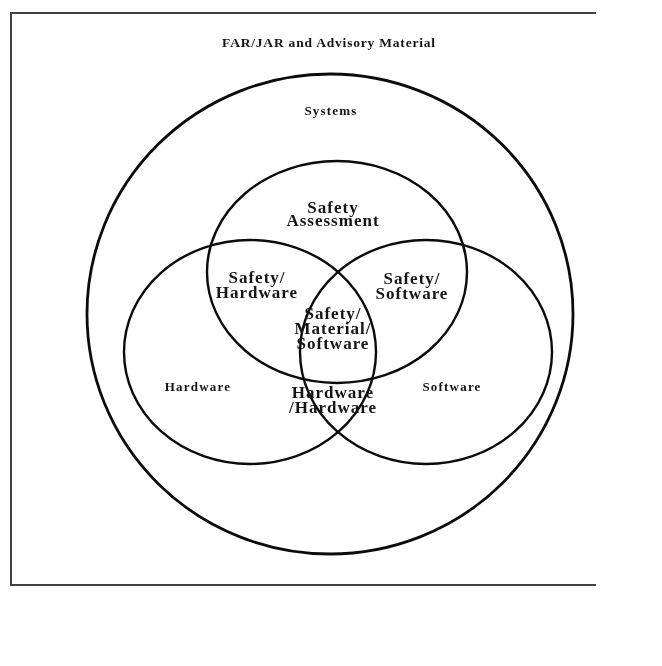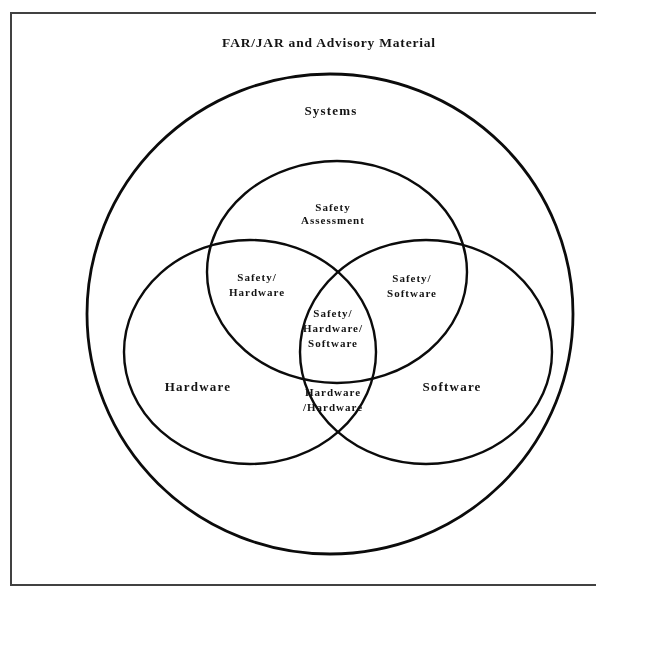--- a/index.html
+++ b/index.html
@@ -33,21 +33,21 @@
     stroke:var(--line);
   }
   .lbl{
     position:absolute;
     transform:translate(-50%,-50%);
     text-align:center;
     font-weight:bold;
     color:var(--text);
     white-space:nowrap;
     letter-spacing:1px;
-    font-size:11px;
+    font-size:17px;
     line-height:15px;
   }
   .lbl-header{font-size:13.5px;letter-spacing:0.8px;}
   .lbl-systems{font-size:13px;letter-spacing:1.2px;}
   .lbl-safety-assessment{line-height:13px;}
   .lbl-single{font-size:13px;letter-spacing:1.2px;}
   .caption{
     position:absolute;
     left:0;top:604px;
     width:662px;
@@ -92,21 +92,21 @@
     <div>Hardware</div>
   </div>
 
   <div class="lbl" style="left:412px;top:286px;">
     <div>Safety/</div>
     <div>Software</div>
   </div>
 
   <div class="lbl" style="left:333px;top:328px;">
     <div>Safety/</div>
-    <div>Hardware/</div>
+    <div>Material/</div>
     <div>Software</div>
   </div>
 
   <div class="lbl lbl-single" style="left:198px;top:386px;">Hardware</div>
 
   <div class="lbl lbl-single" style="left:452px;top:386px;">Software</div>
 
   <div class="lbl" style="left:333px;top:400px;">
     <div>Hardware</div>
     <div>/Hardware</div>

